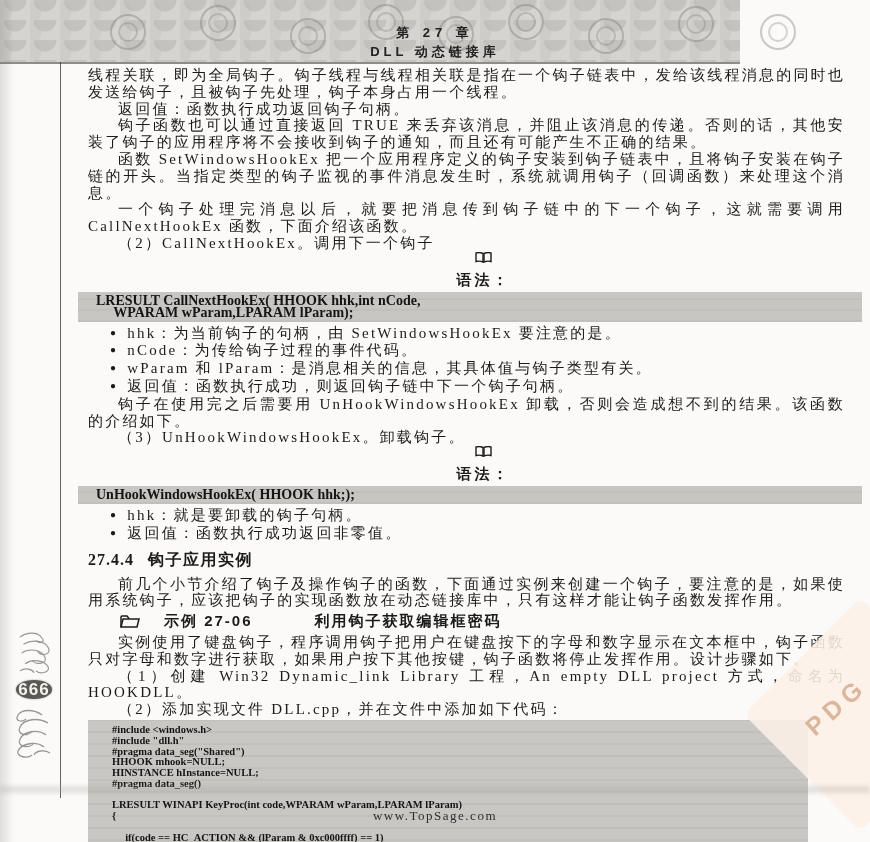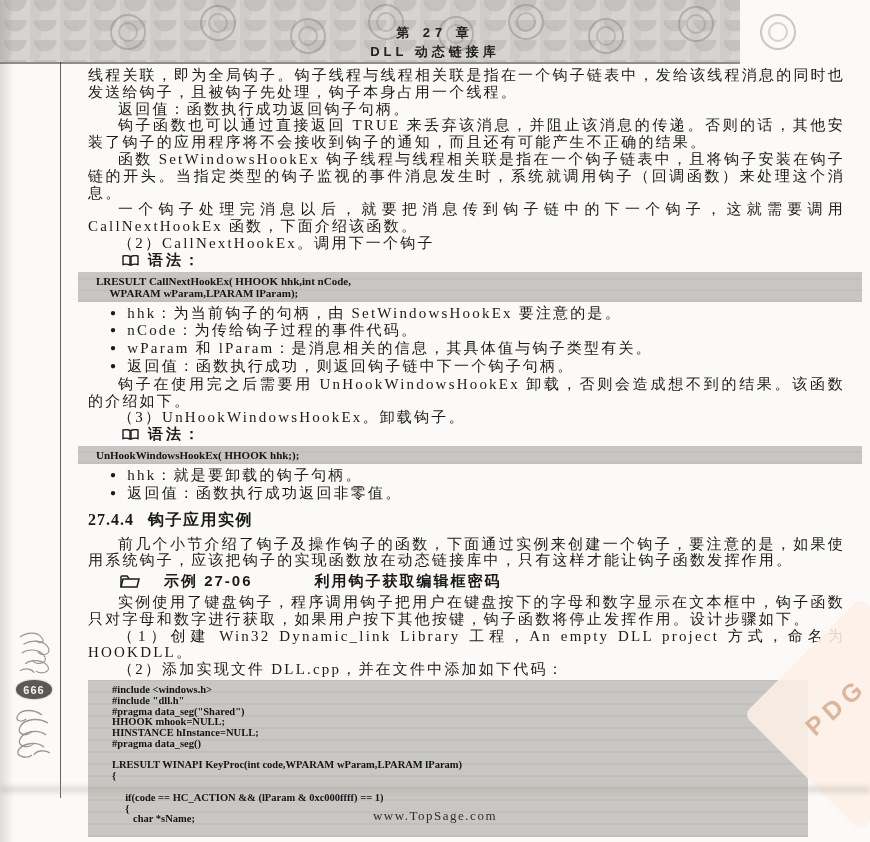--- a/index.html
+++ b/index.html
@@ -28,36 +28,36 @@
   .header-text{position:absolute;left:0;top:24px;width:870px;text-align:center;
     font-family:"Liberation Sans","DejaVu Sans",sans-serif;font-weight:700;color:#222;}
   .header-text .l1{font-size:13px;letter-spacing:5px;}
   .header-text .l2{font-size:13px;letter-spacing:4px;margin-top:1px;}
   
   .left-rule{position:absolute;left:60px;top:62px;width:1px;height:736px;background:rgba(50,50,50,.75);}
   .dragon{position:absolute;left:12px;opacity:.85;}
   .page-badge{position:absolute;left:16px;top:680px;width:36px;height:19px;
     background:#5a5955;border-radius:50%;display:flex;align-items:center;justify-content:center;
     box-shadow:0 0 2px rgba(0,0,0,.4);}
-  .page-badge span{color:#f4f3f1;font-weight:700;font-size:11px;letter-spacing:1px;
+  .page-badge span{color:#f4f3f1;font-weight:700;font-size:17px;letter-spacing:1px;
     font-family:"Liberation Sans",sans-serif;}
   
   .content{position:absolute;left:88px;top:67px;width:757px;color:#1b1b1b;
     font-size:15px;line-height:16.8px;letter-spacing:2.2px;text-align:justify;}
   .content p{margin:0;}
   .ind{text-indent:2em;}
   
   .syntax-row{display:flex;align-items:center;gap:9px;margin-left:34px;font-weight:700;
-    letter-spacing:3px;}
+    letter-spacing:3px;flex-direction:column;}
   .book-icon{flex:0 0 auto;display:inline-block;}
   
   .codeband{margin:3px 0 3px -10px;width:766px;background-color:#c8c6c2;
     background-image:repeating-linear-gradient(0deg,rgba(118,116,112,.08) 0 2px,transparent 2px 11px);
     padding:3px 0 3px 18px;text-align:left;letter-spacing:0;
-    font-weight:700;font-size:11px;line-height:12px;color:#151515;}
+    font-weight:700;font-size:14px;line-height:12px;color:#151515;}
   .codeband div{white-space:pre;}
   
   .bullet-item{display:flex;gap:9px;margin:1px 0 1px 22px;text-align:left;}
   .blt{flex:0 0 auto;font-size:10px;line-height:16.8px;margin-top:0;}
   
   .h3{font-family:Liberation Serif, serif;font-weight:700;
     font-size:16px;line-height:20px;letter-spacing:1.5px;margin:8px 0 6px 0;text-align:left;}
   .h3 .num{margin-right:14px;letter-spacing:1px;}
   
   .example-row{display:flex;align-items:center;gap:24px;margin:4px 0 4px 32px;
@@ -124,21 +124,21 @@
     <path d="M32 40 C24 34, 10 36, 6 44 C4 50, 16 52, 20 48"></path>
     <path d="M38 46 C32 42, 24 44, 22 48"></path>
   </g>
 </svg>
 
 <div class="content">
 
   <p>线程关联，即为全局钩子。钩子线程与线程相关联是指在一个钩子链表中，发给该线程消息的同时也发送给钩子，且被钩子先处理，钩子本身占用一个线程。</p>
   <p class="ind">返回值：函数执行成功返回钩子句柄。</p>
   <p class="ind">钩子函数也可以通过直接返回 TRUE 来丢弃该消息，并阻止该消息的传递。否则的话，其他安装了钩子的应用程序将不会接收到钩子的通知，而且还有可能产生不正确的结果。</p>
-  <p class="ind">函数 SetWindowsHookEx 钩子线程与线程相关联是指在一个钩子链表中，且将钩子安装在钩子链的开头。当指定类型的钩子监视的事件消息发生时，系统就调用钩子（回调函数）来处理这个消息。</p>
+  <p class="ind">函数 SetWindowsHookEx 把一个应用程序定义的钩子安装到钩子链表中，且将钩子安装在钩子链的开头。当指定类型的钩子监视的事件消息发生时，系统就调用钩子（回调函数）来处理这个消息。</p>
   <p class="ind">一个钩子处理完消息以后，就要把消息传到钩子链中的下一个钩子，这就需要调用 CallNextHookEx 函数，下面介绍该函数。</p>
   <p class="ind">（2）CallNextHookEx。调用下一个钩子</p>
 
   <div class="syntax-row">
     <svg class="book-icon" width="17" height="11" viewBox="0 0 17 11">
       <path d="M1 1 Q4.5 0 8 1.5 L8 10 Q4.5 8.5 1 9.5 Z" fill="none" stroke="#1b1b1b" stroke-width="1.4"></path>
       <path d="M16 1 Q12.5 0 9 1.5 L9 10 Q12.5 8.5 16 9.5 Z" fill="none" stroke="#1b1b1b" stroke-width="1.4"></path>
     </svg>
     <span>语法：</span>
   </div>

